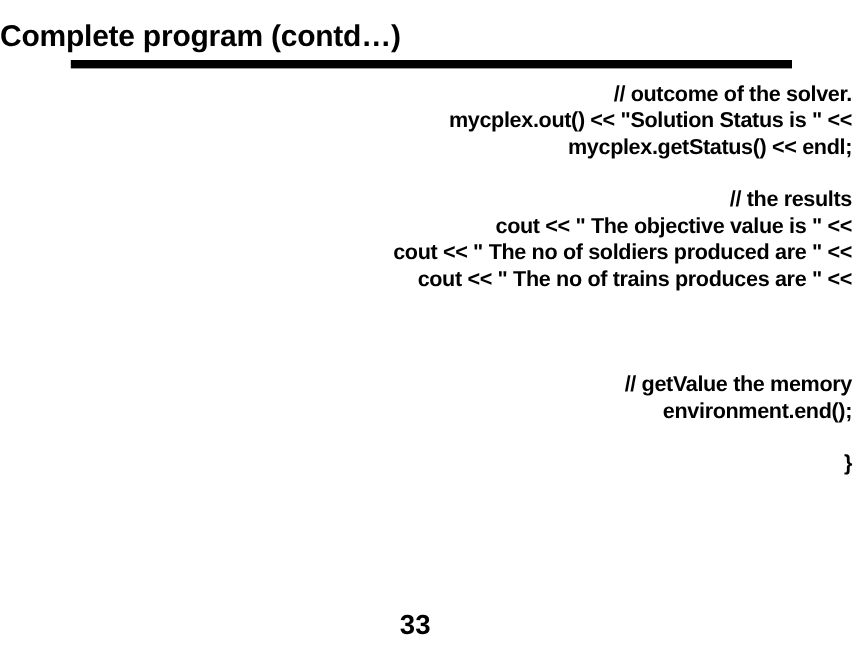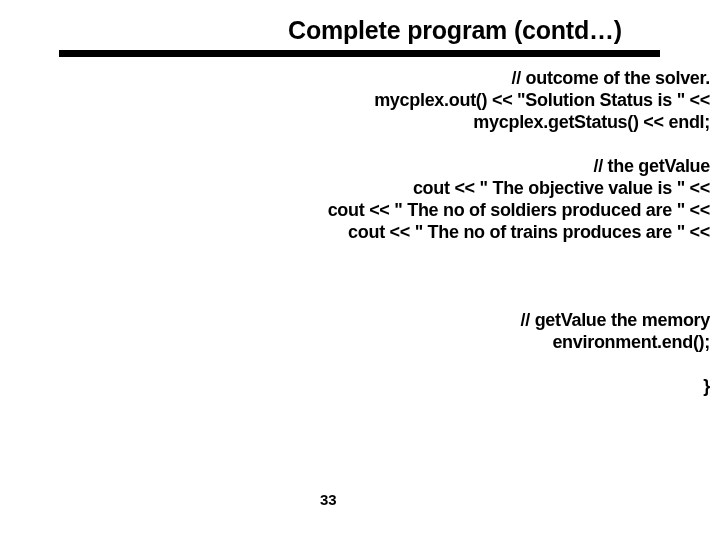--- a/index.html
+++ b/index.html
@@ -14,21 +14,21 @@
     background: #ffffff;
     overflow: hidden;
     font-family: "Liberation Sans", "DejaVu Sans", sans-serif;
     color: #000000;
   }
   .slide-title {
     position: absolute;
     top: 15px;
     left: 0;
     width: 622px;
-    text-align: right;
+    text-align: left;
     font-size: 25px;
     font-weight: bold;
     line-height: 30px;
     letter-spacing: -0.2px;
     white-space: pre;
   }
   .title-underline {
     position: absolute;
     top: 50px;
     left: 59px;
@@ -49,41 +49,41 @@
     font-weight: bold;
     letter-spacing: -0.3px;
     white-space: pre;
     text-align: right;
   }
   .code-line:last-child {
     margin-left: -22px;
   }
   .page-number {
     position: absolute;
-    top: 489px;
+    top: 509px;
     left: 320px;
     width: 52px;
-    text-align: left;
-    font-size: 15px;
+    text-align: center;
+    font-size: 23px;
     font-weight: bold;
     line-height: 22px;
   }
 </style>
 </head>
 <body>
 
 <div class="slide">
   <div class="slide-title">Complete program (contd…)</div>
   <div class="title-underline"></div>
   <div class="code-block">
       <div class="code-line">// outcome of the solver.</div>
       <div class="code-line">mycplex.out() &lt;&lt; "Solution Status is " &lt;&lt;</div>
       <div class="code-line">mycplex.getStatus() &lt;&lt; endl;</div>
       <div class="code-line"></div>
-      <div class="code-line">// the getValue</div>
+      <div class="code-line">// the results</div>
       <div class="code-line">cout &lt;&lt; " The objective value is " &lt;&lt;</div>
       <div class="code-line">cout &lt;&lt; " The no of soldiers produced are " &lt;&lt;</div>
       <div class="code-line">cout &lt;&lt; " The no of trains produces are " &lt;&lt;</div>
       <div class="code-line"></div>
       <div class="code-line"></div>
       <div class="code-line"></div>
       <div class="code-line">// getValue the memory</div>
       <div class="code-line">environment.end();</div>
       <div class="code-line"></div>
       <div class="code-line">}</div>

